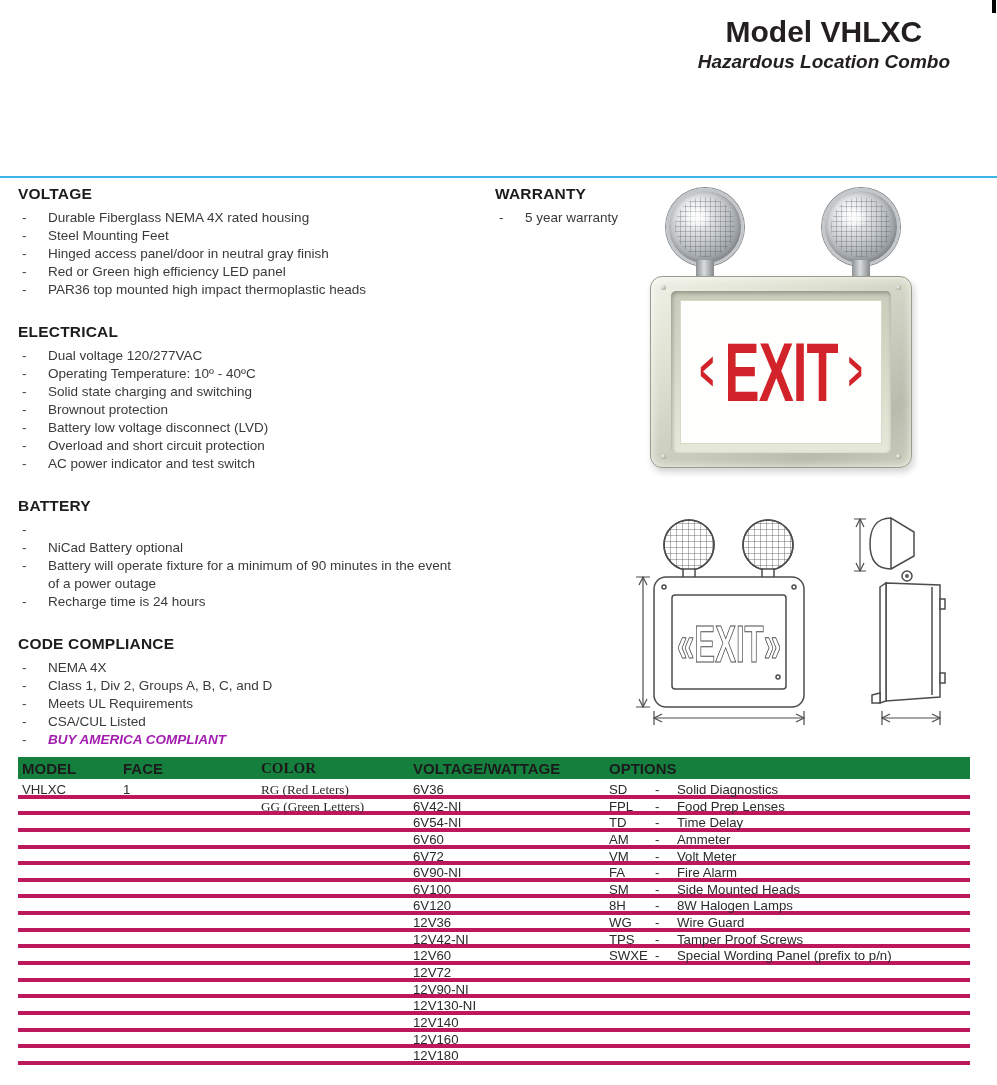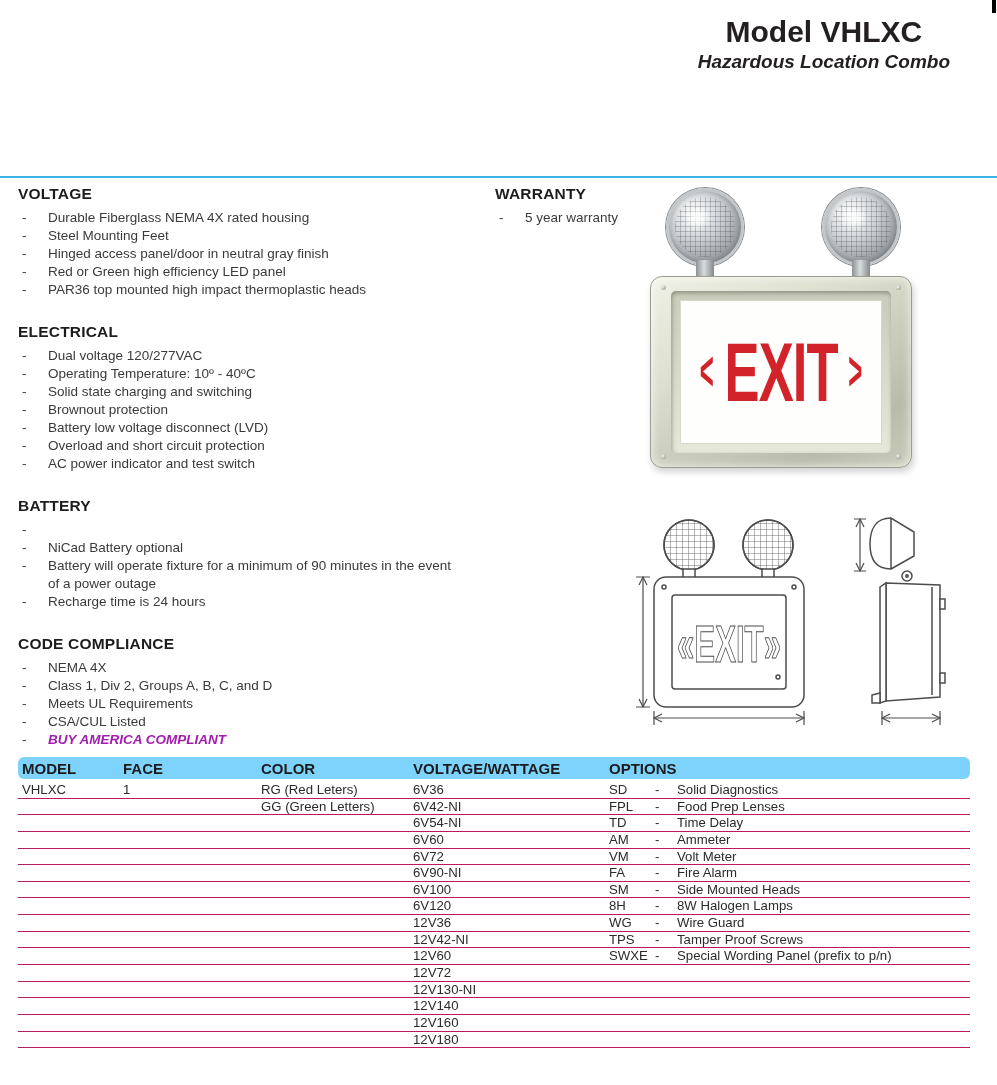--- a/index.html
+++ b/index.html
@@ -60,29 +60,29 @@
     transform:scale(.82,1.30); line-height:1; }
   .exit-chev { font-weight:bold; font-size:24px; color:#d2232a; transform:scaleY(2.3); line-height:1; }
   .chev-l { margin-right:-2px; } .chev-r { margin-left:-2px; }
 
   
   .diagram { position:absolute; left:598px; top:505px; width:399px; height:232px; }
   .diagram svg { position:absolute; left:0; top:0; }
 
   
   .spec-table { position:absolute; left:18px; top:757px; width:952px; }
-  .thead { display:flex; height:22px; background:#7dd3fc; align-items:center;
-    font-size:15px; font-weight:bold; color:#1b1b1c;border-radius:6px; }
+  .thead { display:flex; height:22px; background:#15803d; align-items:center;
+    font-size:15px; font-weight:bold; color:#1b1b1c; }
   .tbody { margin-top:3px; }
-  .trow { display:flex; height:16.65px; border-bottom:1px solid #be185d;
+  .trow { display:flex; height:16.65px; border-bottom:4px solid #be185d;
     font-size:13.2px; color:#2b2b2c; line-height:15.5px; align-items:flex-start; }
   .hcell, .tcell { flex:none; overflow:visible; white-space:nowrap; }
   .c1 { width:105px; padding-left:4px; }
   .c2 { width:138px; }
-  .c3 { width:152px; }
+  .c3 { width:152px;font-family:Liberation Serif, serif; }
   .c4 { width:196px; }
   .c5 { flex:1 1 auto; display:flex; }
   .opt-code { width:46px; flex:none; }
   .opt-dash { width:22px; flex:none; text-align:left; }
   .opt-label { flex:none; }
 </style>
 </head>
 <body>
 
 <div class="page">
@@ -429,20 +429,27 @@
           <div class="tcell c1"></div>
           <div class="tcell c2"></div>
           <div class="tcell c3"></div>
           <div class="tcell c4">12V72</div>
           <div class="tcell c5"></div>
         </div>
         <div class="trow">
           <div class="tcell c1"></div>
           <div class="tcell c2"></div>
           <div class="tcell c3"></div>
+          <div class="tcell c4">12V90-NI</div>
+          <div class="tcell c5"></div>
+        </div>
+        <div class="trow">
+          <div class="tcell c1"></div>
+          <div class="tcell c2"></div>
+          <div class="tcell c3"></div>
           <div class="tcell c4">12V130-NI</div>
           <div class="tcell c5"></div>
         </div>
         <div class="trow">
           <div class="tcell c1"></div>
           <div class="tcell c2"></div>
           <div class="tcell c3"></div>
           <div class="tcell c4">12V140</div>
           <div class="tcell c5"></div>
         </div>

